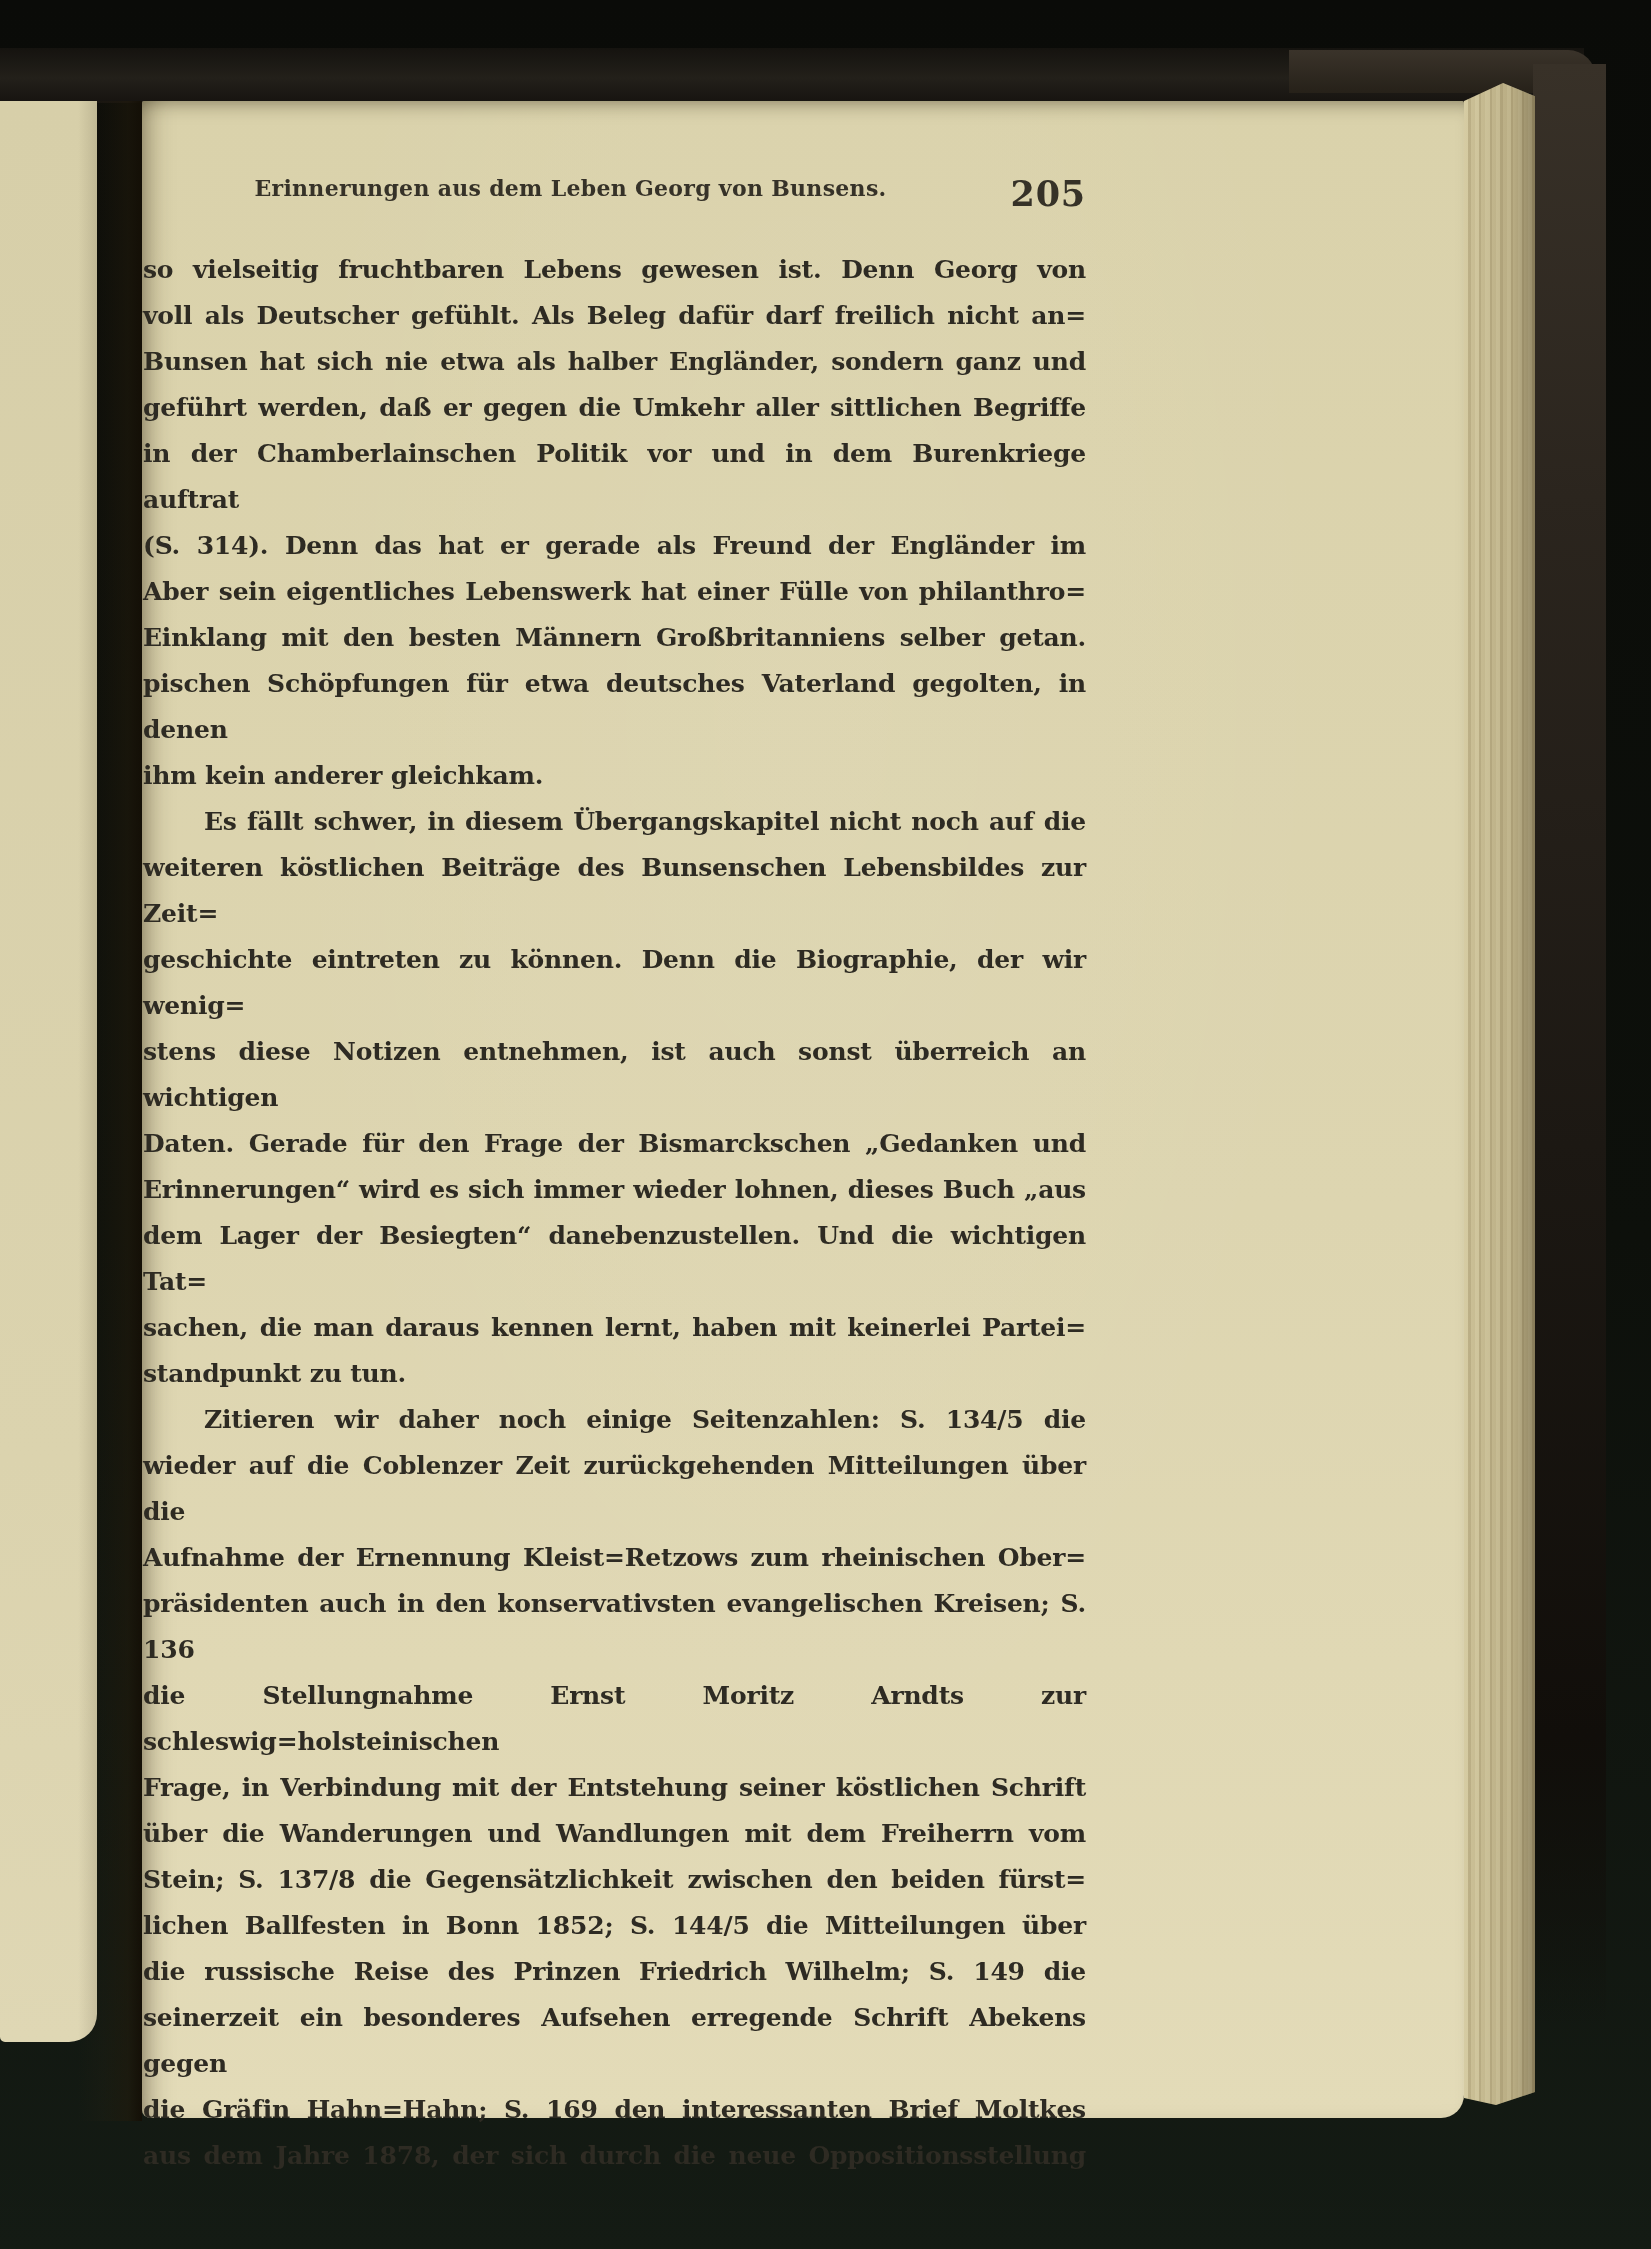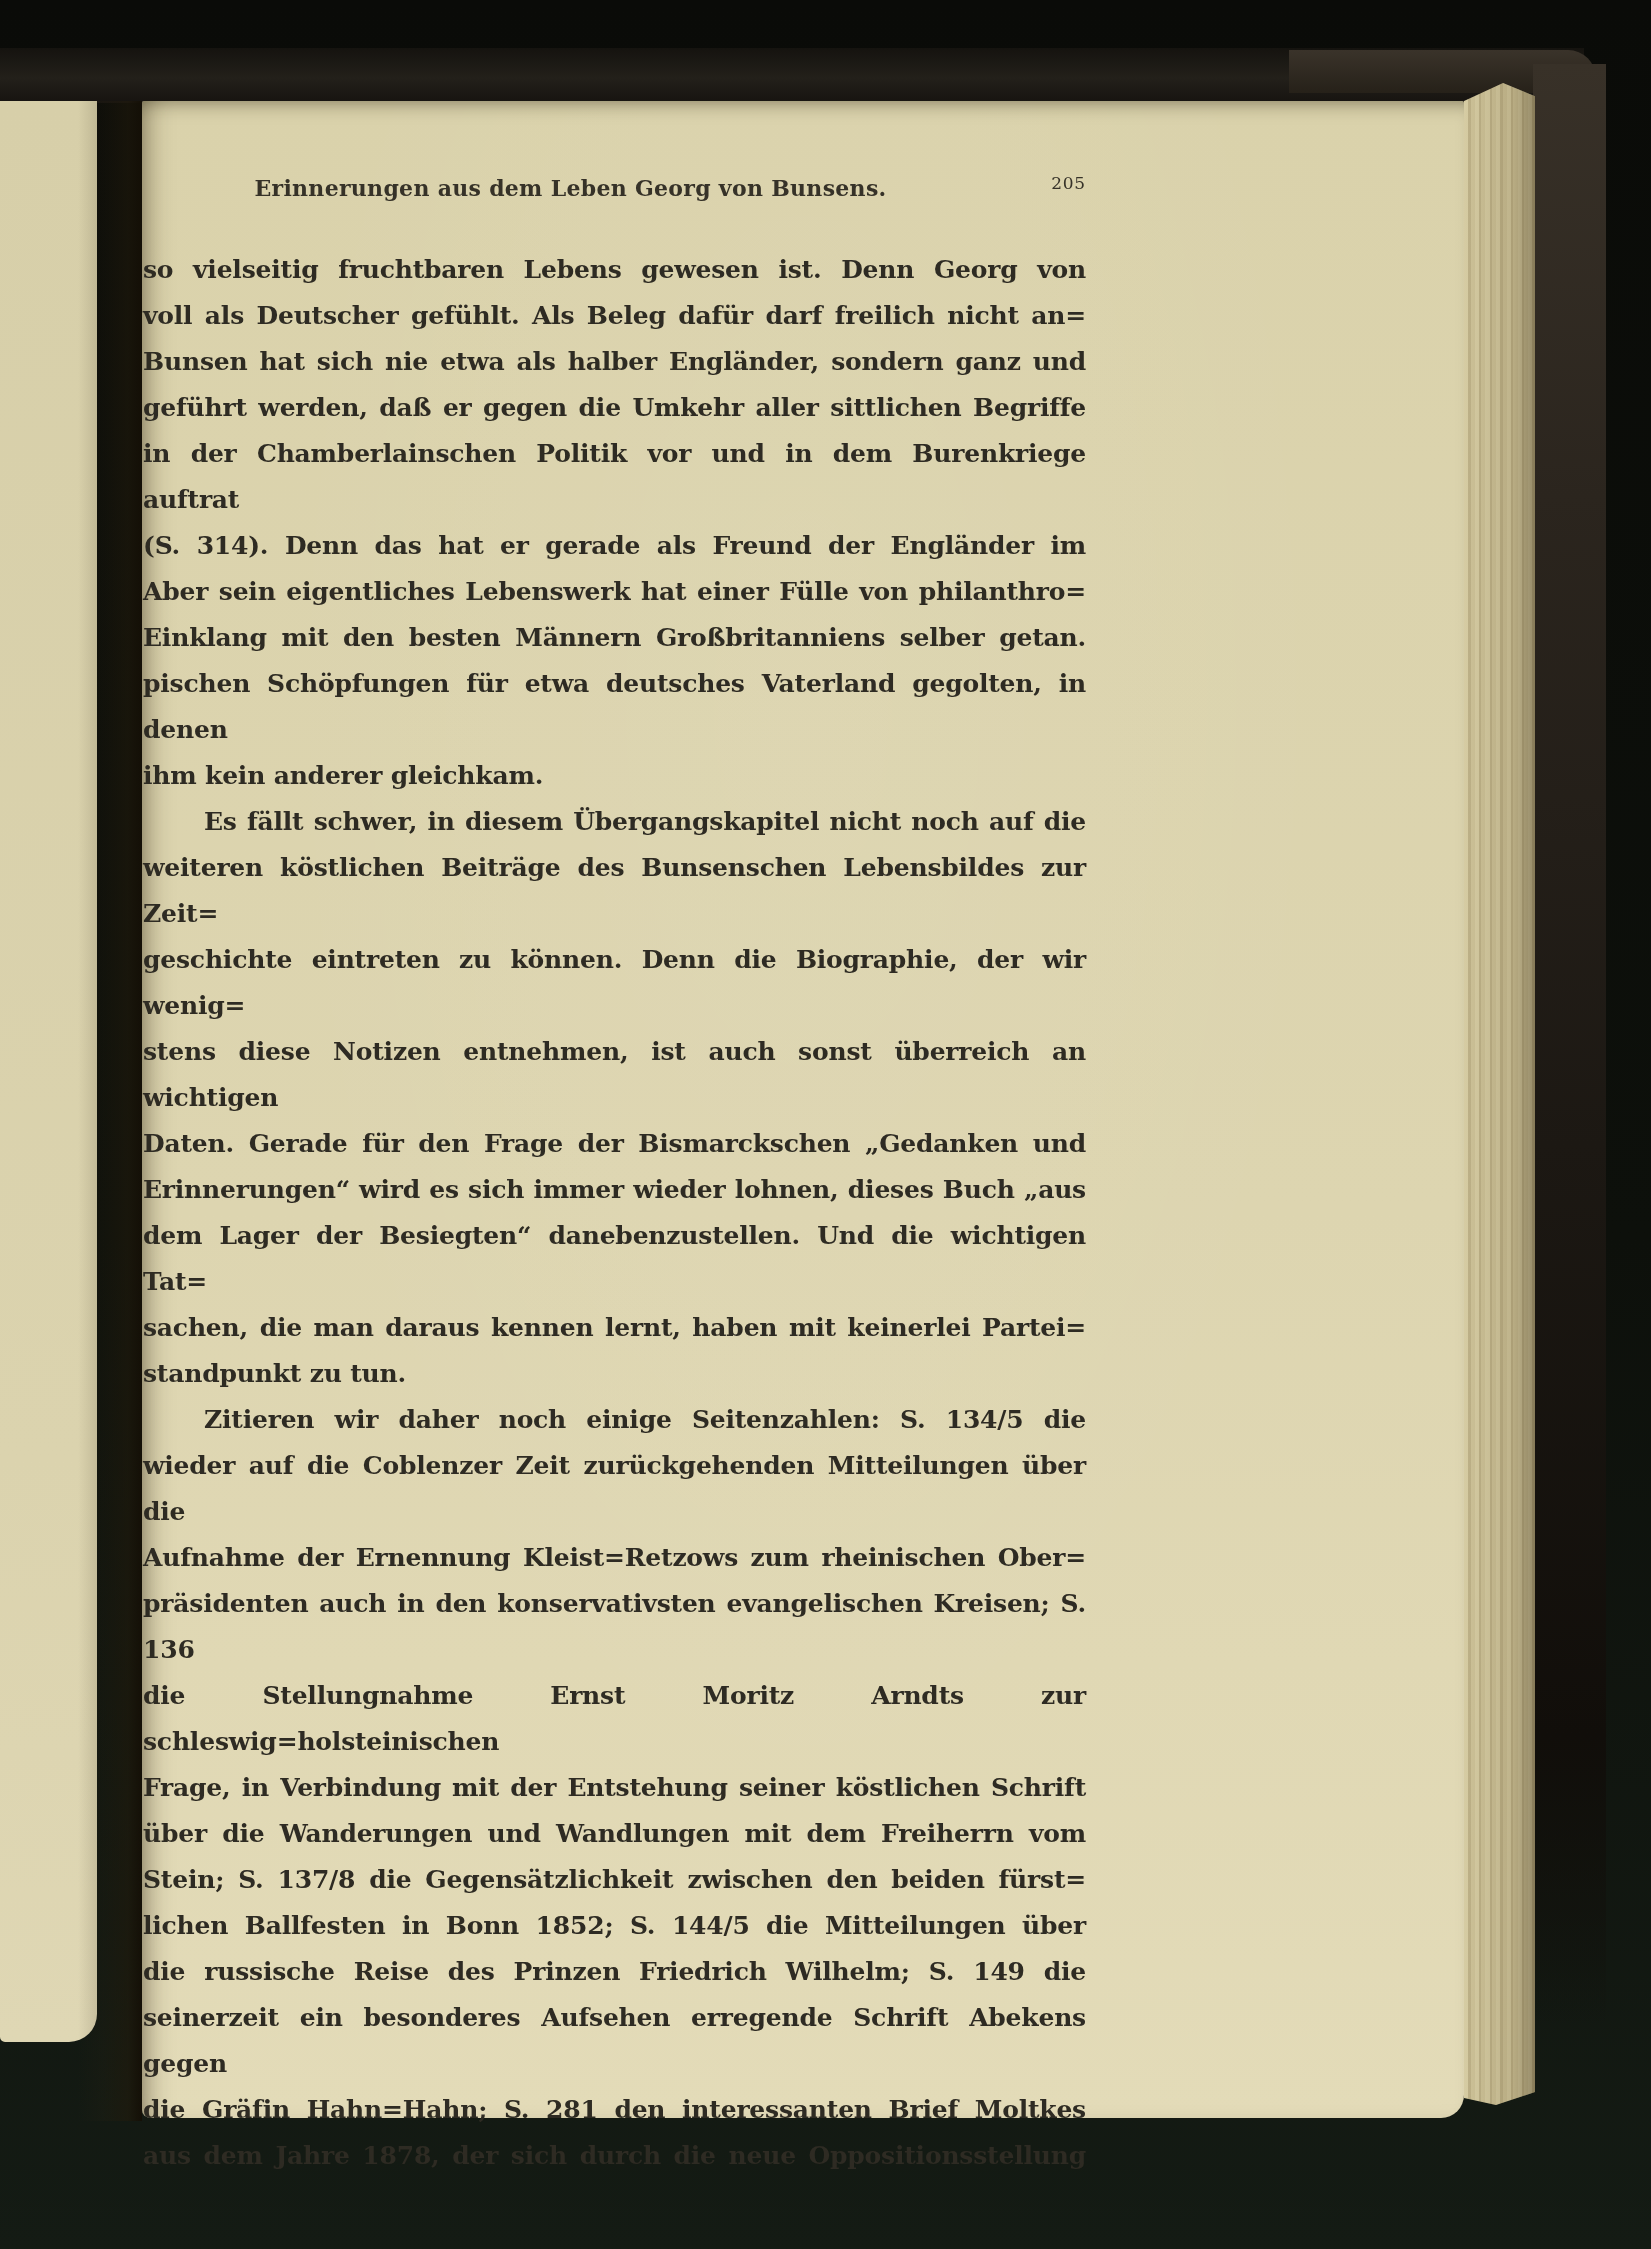--- a/index.html
+++ b/index.html
@@ -35,21 +35,21 @@
   .page{position:absolute;left:142px;top:101px;width:1322px;height:2017px;
       background:
         radial-gradient(ellipse at 50% 30%, rgba(255,255,255,0.05), rgba(0,0,0,0) 60%),
         linear-gradient(180deg,#dad2ab 0%,#ddd5b0 55%,#e3dbb8 100%);
       border-radius:1.7px 1.7px 23px 8.3px;
       box-shadow:inset 21.5px 0 28px -20px rgba(40,30,10,0.55), inset 0 15px 20px -15px rgba(40,34,16,0.5);}
 
   .page-header{position:absolute;left:143px;top:175px;width:943px;height:36px;color:#363228;}
   .running-title{position:absolute;left:0;right:107px;text-align:center;
       font-size:22px;font-weight:700;letter-spacing:0.3px;white-space:nowrap;padding-left:19px;}
-  .page-number{position:absolute;right:0;top:-1.7px;font-size:17px;font-weight:400;letter-spacing:0.8px;}
+  .page-number{position:absolute;right:0;top:-1.7px;font-size:35px;font-weight:700;letter-spacing:0.8px;}
 
   .page-body{position:absolute;left:143px;top:247px;width:943px;color:#2e2b23;}
   .line{font-size:25px;font-weight:700;letter-spacing:-0.2px;line-height:46px;
         text-align:justify;text-align-last:justify;white-space:normal;}
   .line.flush{text-align-last:left;}
   .line.indent{text-indent:61px;}
 </style>
 </head>
 <body>
 
@@ -95,18 +95,18 @@
     <div class="line">wieder auf die Coblenzer Zeit zurückgehenden Mitteilungen über die</div>
     <div class="line">Aufnahme der Ernennung Kleist=Retzows zum rheinischen Ober=</div>
     <div class="line">präsidenten auch in den konservativsten evangelischen Kreisen; S. 136</div>
     <div class="line">die Stellungnahme Ernst Moritz Arndts zur schleswig=holsteinischen</div>
     <div class="line">Frage, in Verbindung mit der Entstehung seiner köstlichen Schrift</div>
     <div class="line">über die Wanderungen und Wandlungen mit dem Freiherrn vom</div>
     <div class="line">Stein; S. 137/8 die Gegensätzlichkeit zwischen den beiden fürst=</div>
     <div class="line">lichen Ballfesten in Bonn 1852; S. 144/5 die Mitteilungen über</div>
     <div class="line">die russische Reise des Prinzen Friedrich Wilhelm; S. 149 die</div>
     <div class="line">seinerzeit ein besonderes Aufsehen erregende Schrift Abekens gegen</div>
-    <div class="line">die Gräfin Hahn=Hahn; S. 281 den interessanten Brief Moltkes</div>
+    <div class="line">die Gräfin Hahn=Hahn; S. 169 den interessanten Brief Moltkes</div>
     <div class="line">aus dem Jahre 1878, der sich durch die neue Oppositionsstellung</div>
   </div>
 
 </div>
 
 
 </body></html>

